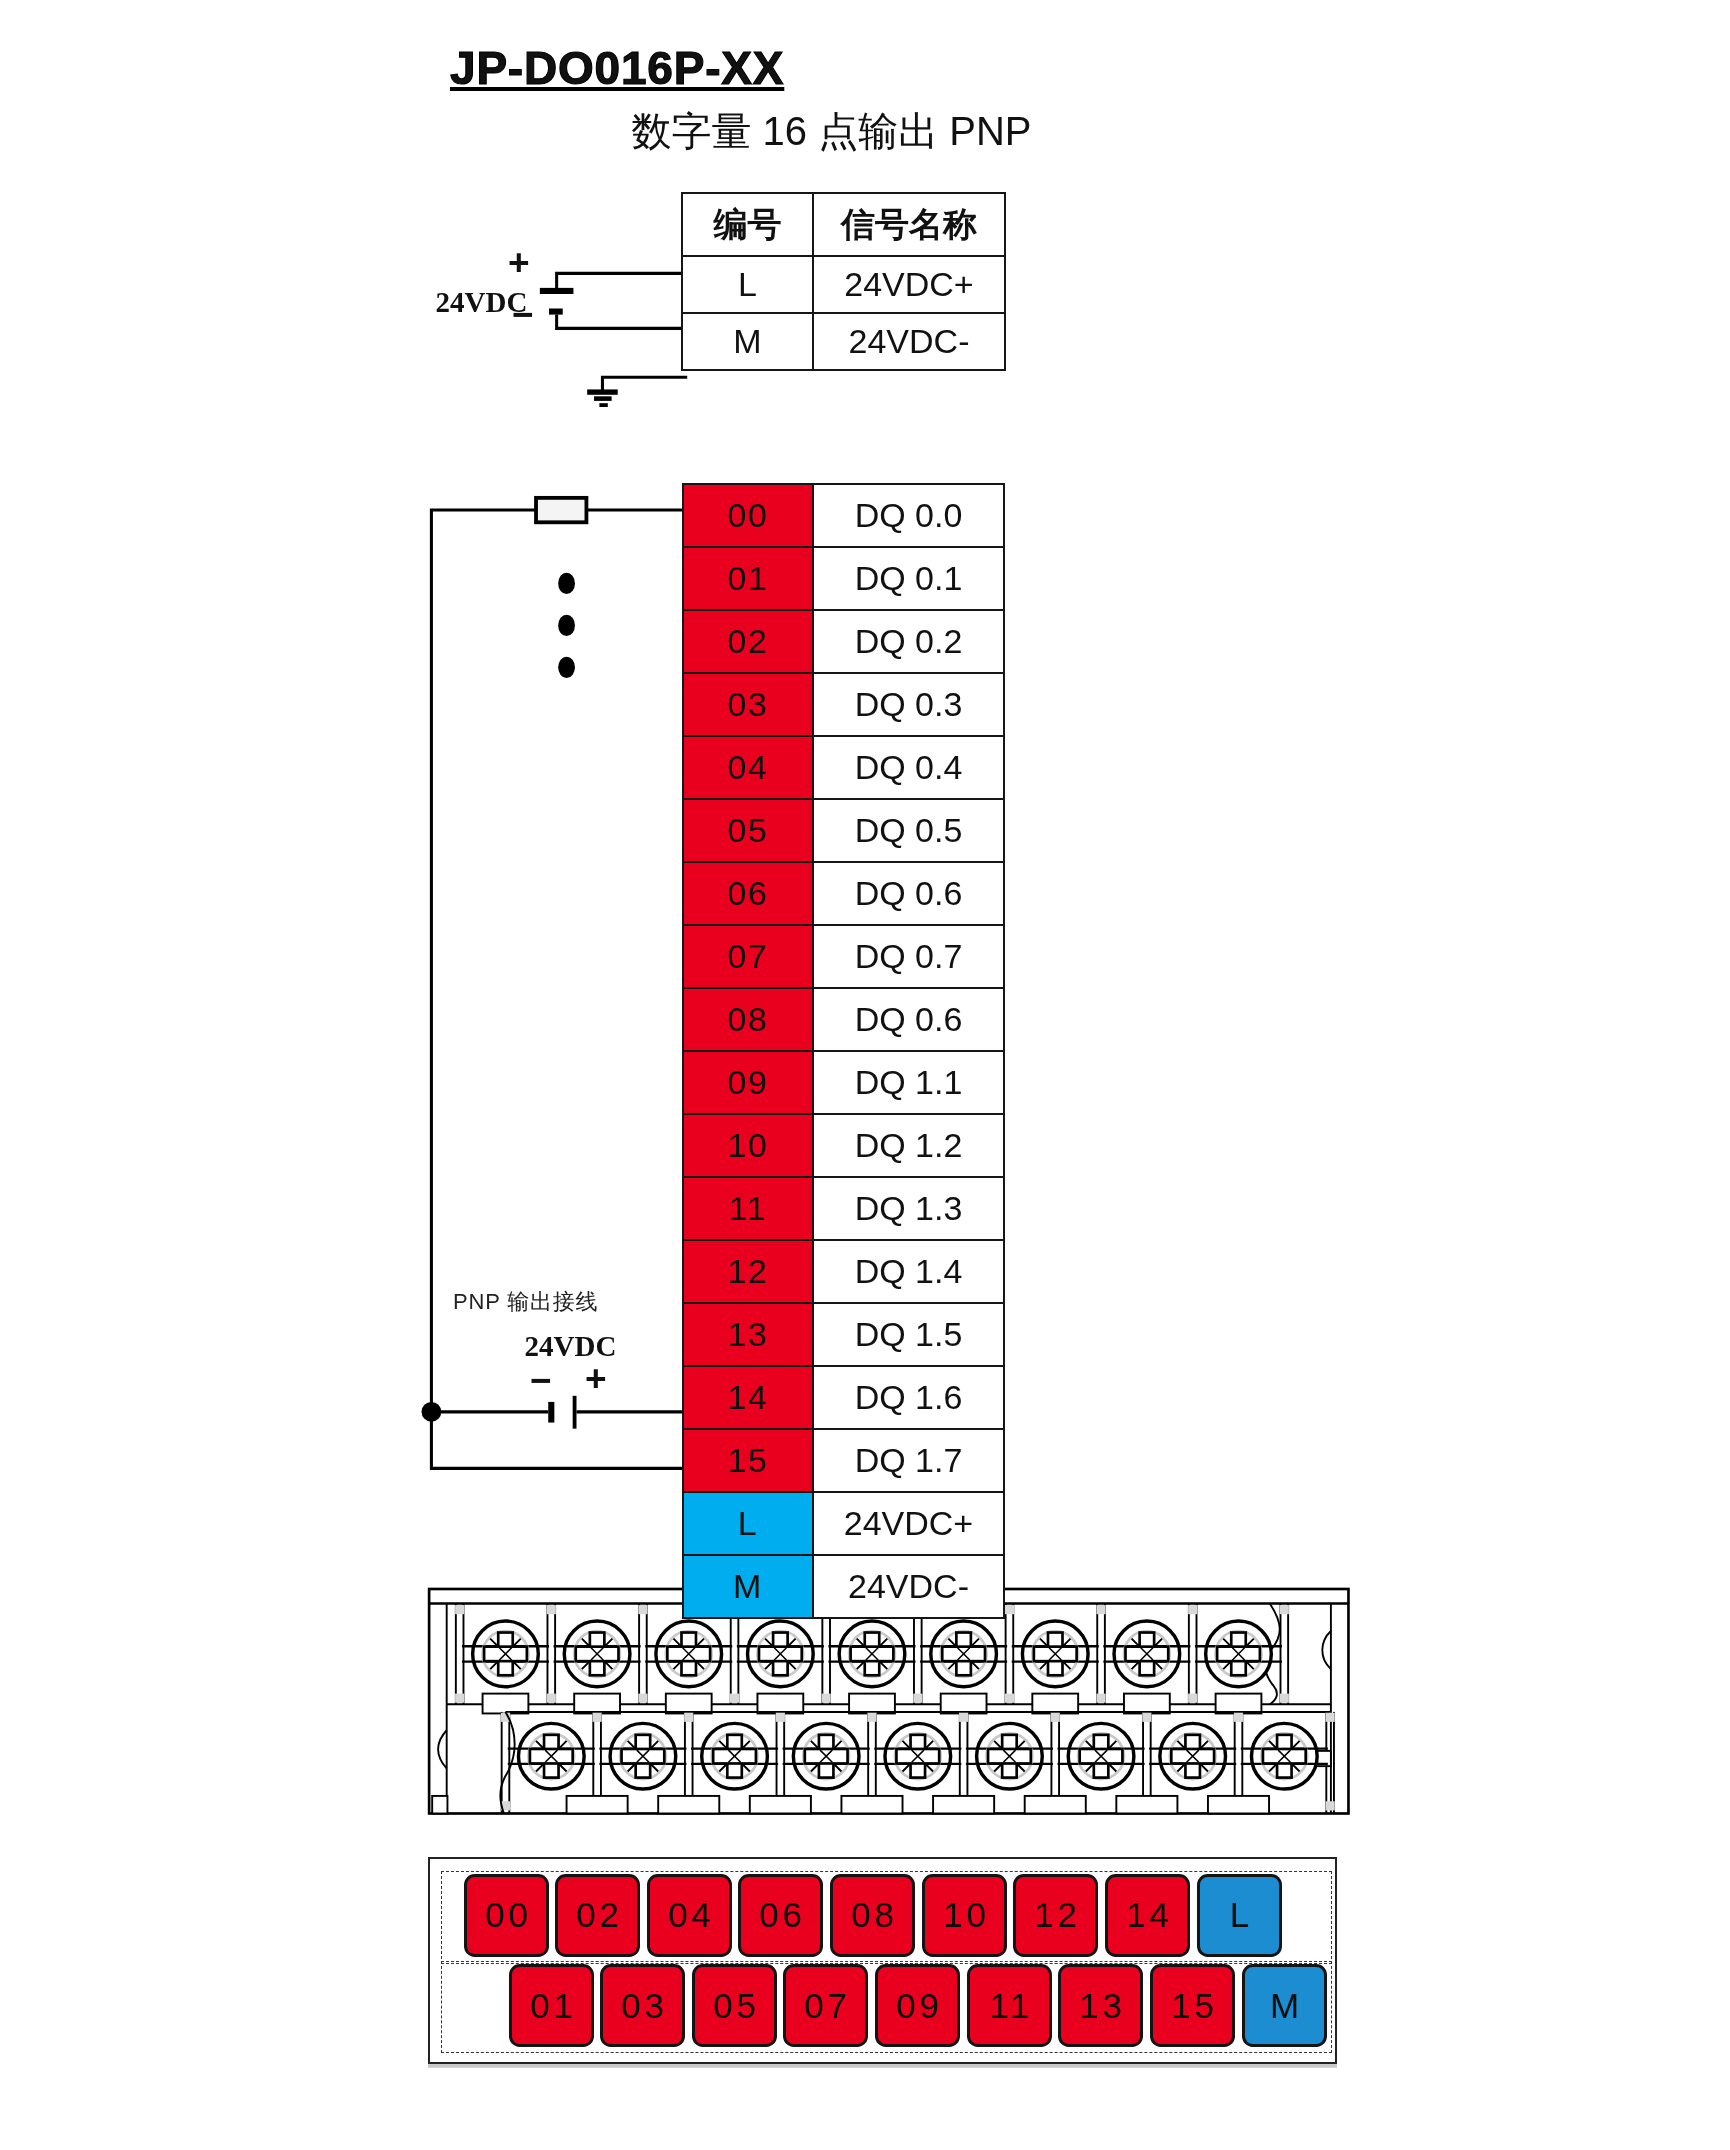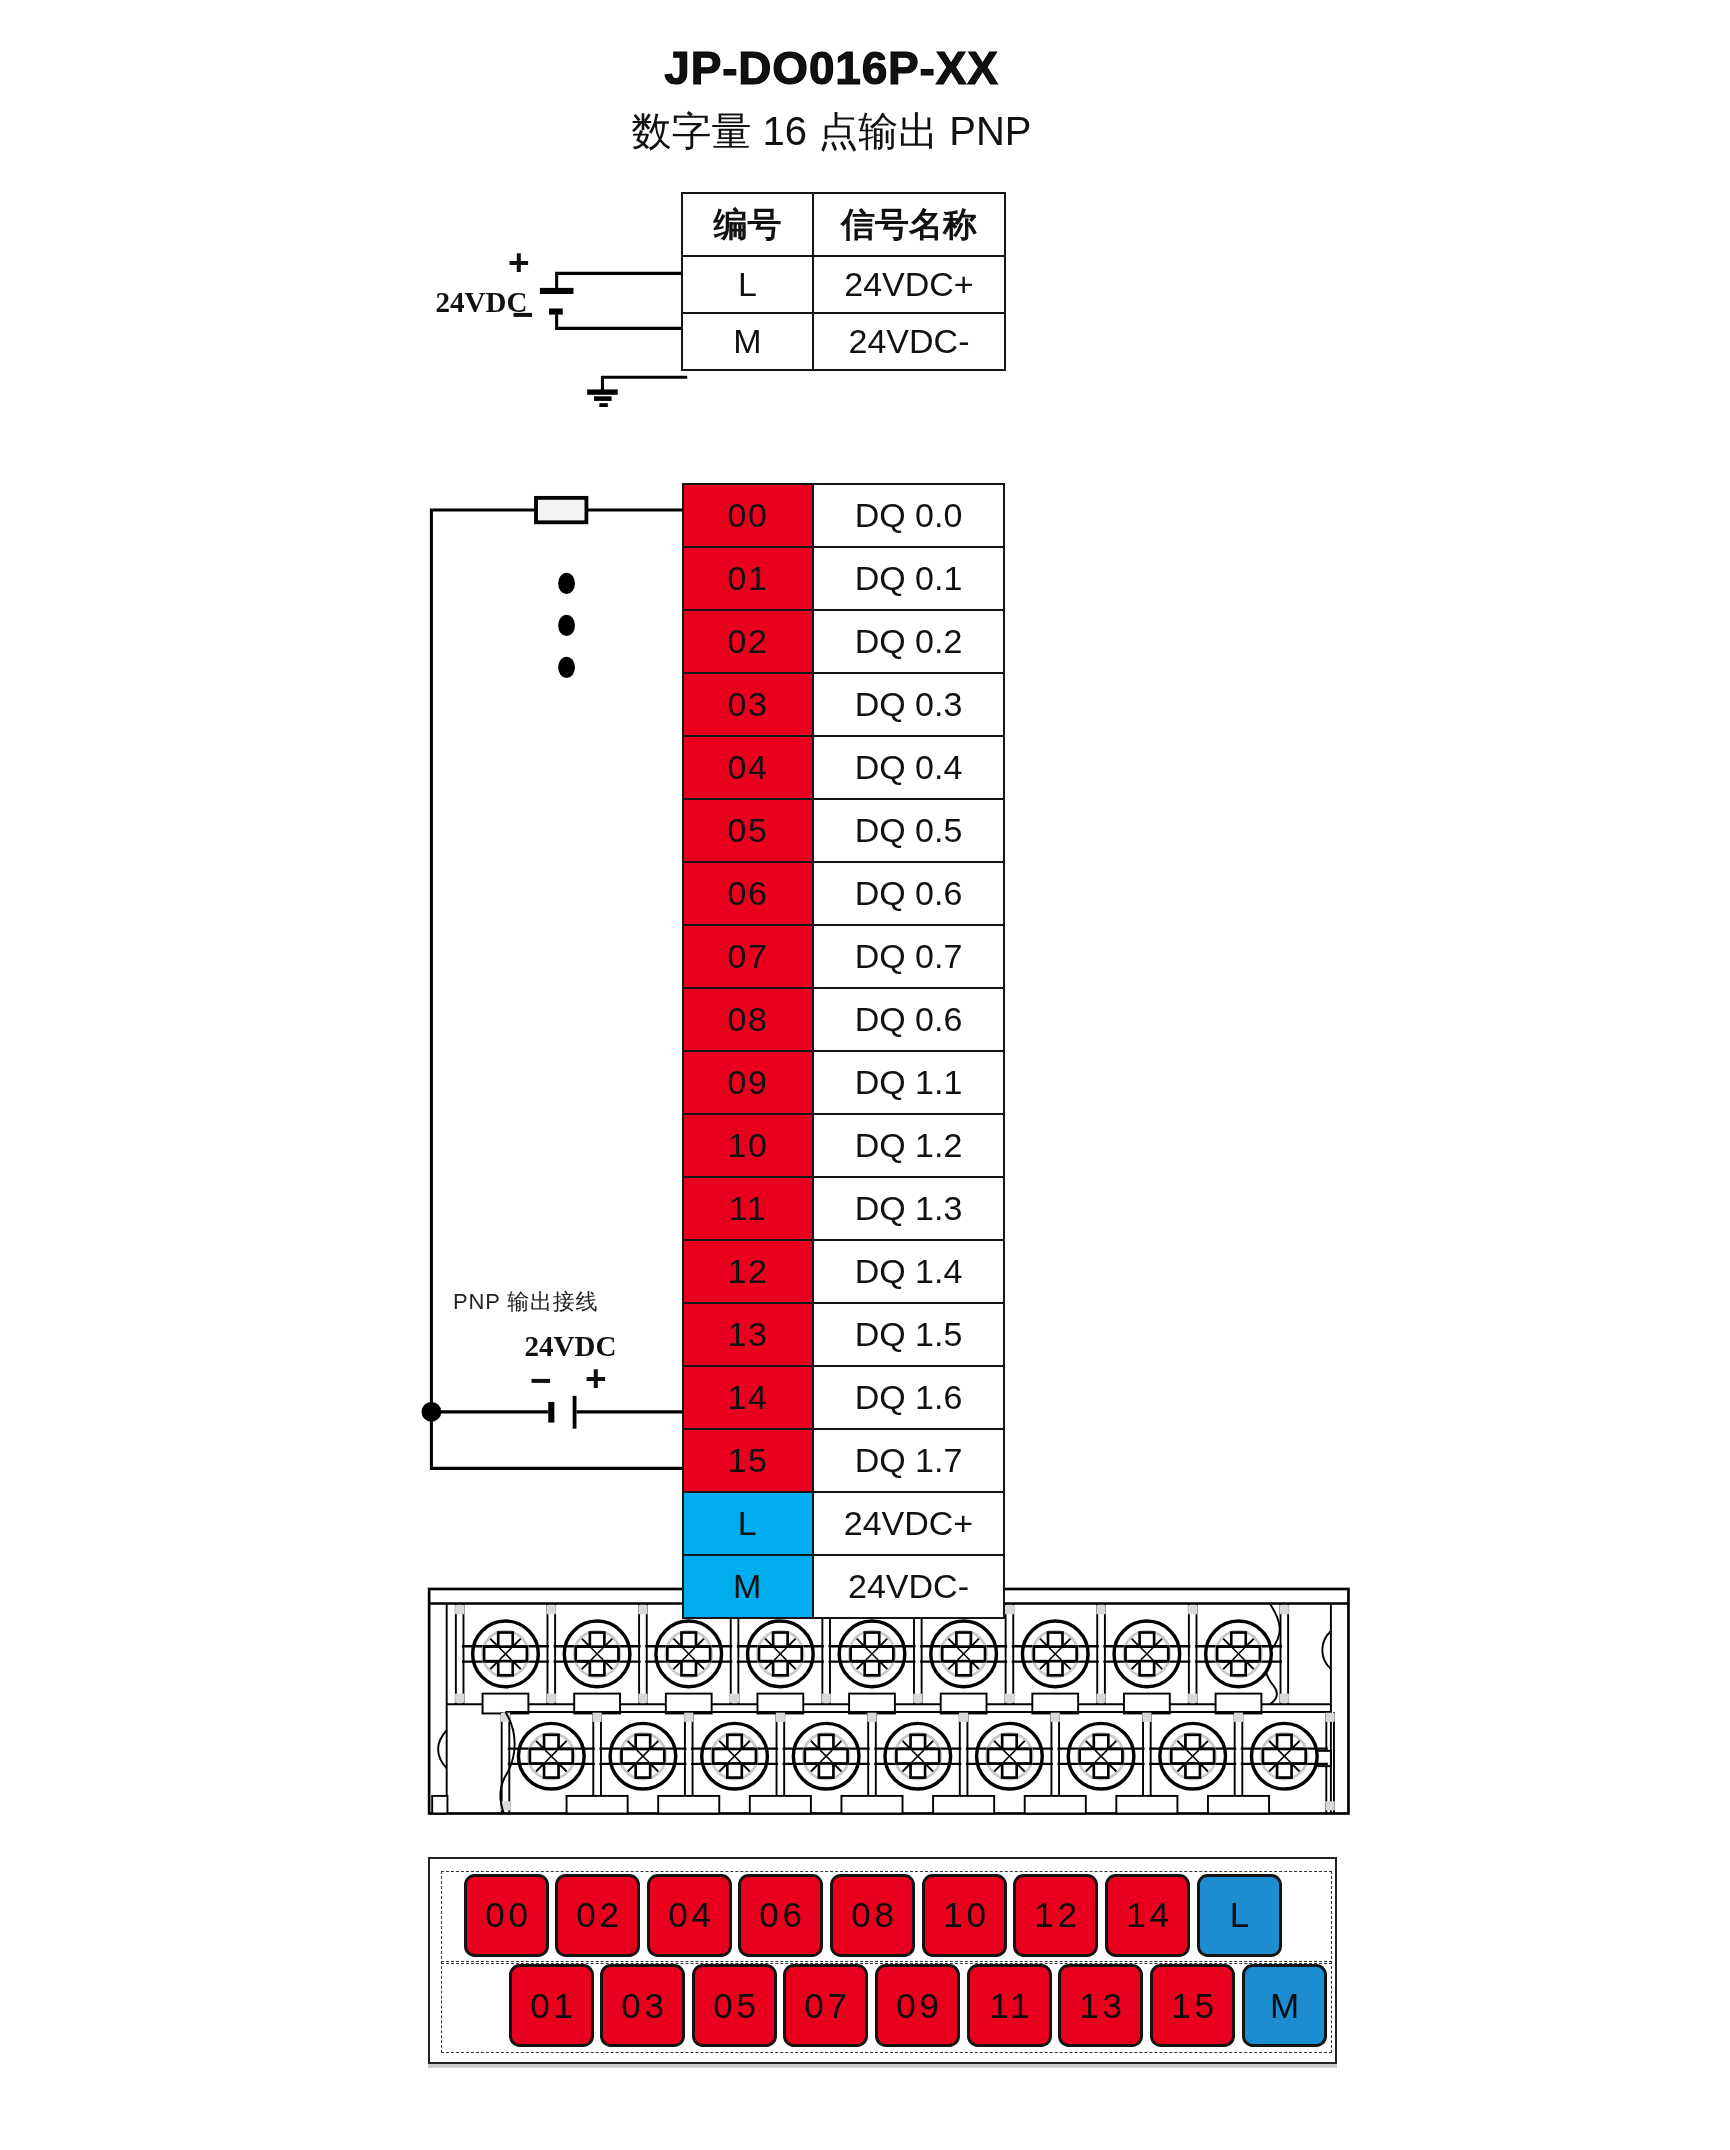--- a/index.html
+++ b/index.html
@@ -4,22 +4,22 @@
 <style>
   html,body{margin:0;padding:0;}
   body{
     width:1731px;height:2151px;position:relative;background:#ffffff;
     font-family:"Liberation Sans","DejaVu Sans",sans-serif;color:#111;
     overflow:hidden;
   }
   .abs{position:absolute;}
 
   
-  #title{left:450px;top:41px;width:763px;text-align:center;
-    font-size:46px;font-weight:800;letter-spacing:0.8px;-webkit-text-stroke:1.1px #000;}
+  #title{left:450px;top:41px;width:763px;
+    font-size:46px;font-weight:800;letter-spacing:0.8px;text-decoration:underline;-webkit-text-stroke:1.1px #000;}
   #subtitle{left:450px;top:104px;width:763px;text-align:center;
     font-size:40px;font-weight:400;}
 
   
   table{border-collapse:collapse;position:absolute;table-layout:fixed;}
   td,th{border:2.3px solid #161616;text-align:center;vertical-align:middle;
     padding:4px;background:#fff;}
   #power-table{left:681px;top:192px;}
   #power-table th{font-size:34px;font-weight:700;height:53px;}
   #power-table th.w1{width:121px;}

